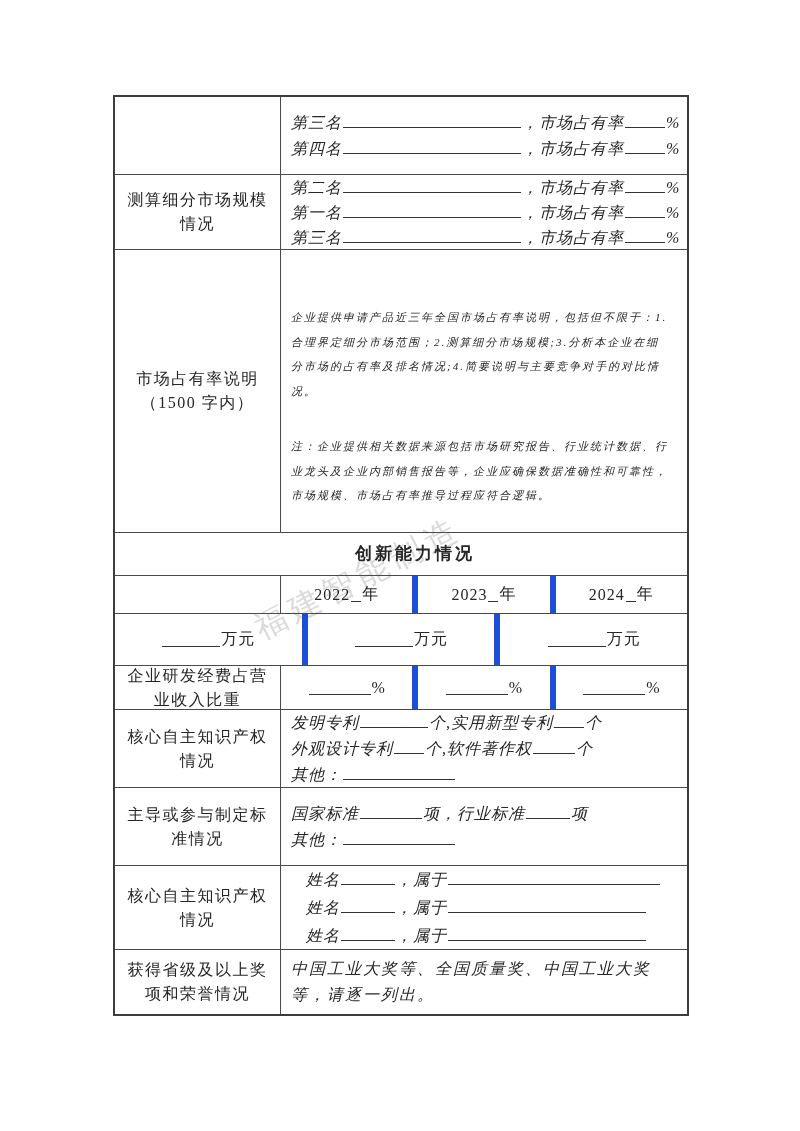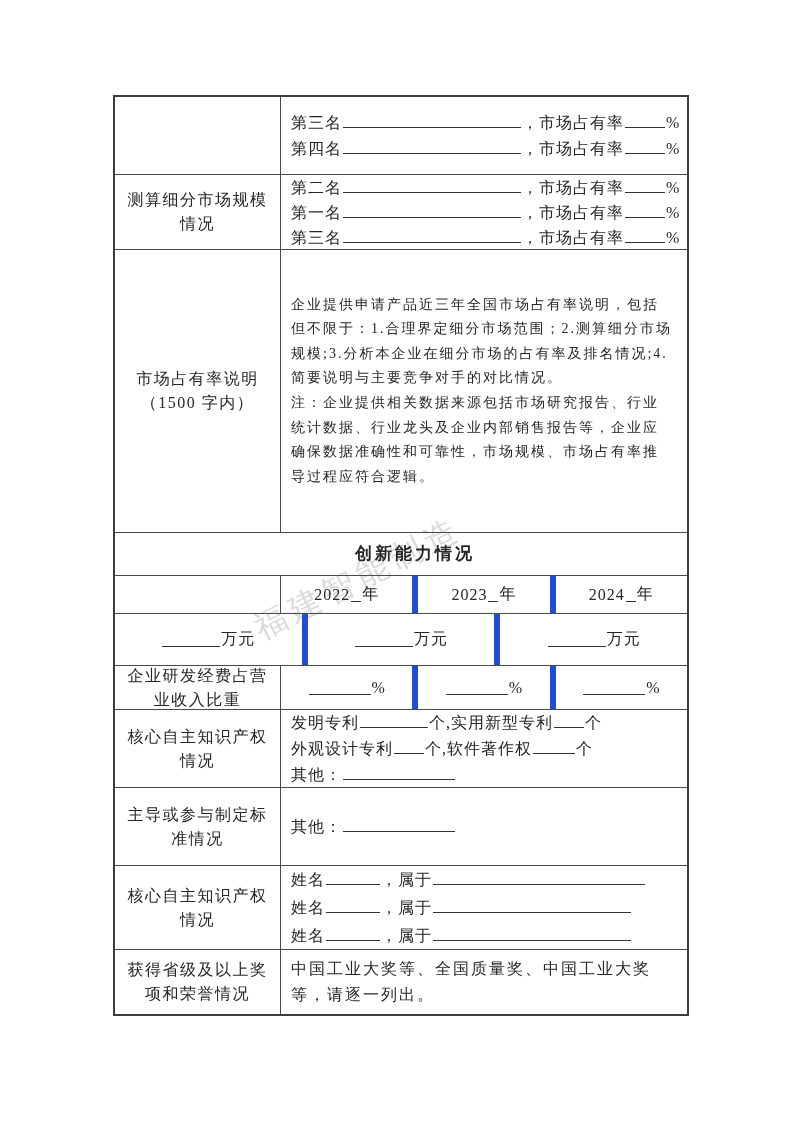--- a/index.html
+++ b/index.html
@@ -29,34 +29,34 @@
   .cell{box-sizing:border-box;}
 
   .label{
     flex:0 0 166px;width:166px;border-right:1px solid #4a4a4a;
     display:flex;flex-direction:column;justify-content:center;align-items:center;
     text-align:center;font-size:16px;letter-spacing:1.5px;line-height:24px;
     padding:0 2px;
   }
   .content{
     flex:1;display:flex;flex-direction:column;justify-content:center;
-    padding:0 7px 0 10px;min-width:0;
+    padding:0 7px 0 10px;min-width:0;font-style:italic;
   }
   .line{white-space:nowrap;font-size:16px;letter-spacing:1px;}
   .lh26 .line{line-height:26px;}
   .lh25 .line{line-height:25px;}
-  .lh28 .line{line-height:28px;}
+  .lh28 .line{line-height:28px;margin-left:15px;}
 
   .blank{
     display:inline-block;border-bottom:1px solid #333333;height:.9em;
     margin:0 1px;vertical-align:baseline;
   }
 
   
-  .notes{font-size:14px;letter-spacing:2px;line-height:24.6px;padding-right:8px;}
+  .notes{font-size:11px;letter-spacing:2px;line-height:24.6px;padding-right:8px;margin-top:31px;}
 
   
   .hdr-row{align-items:center;justify-content:center;padding-left:28px;}
   .hdr-title{
     flex:1;text-align:center;font-weight:bold;font-size:17px;letter-spacing:3px;
     line-height:40px;
   }
 
   
   .gcell{
@@ -176,20 +176,21 @@
         <div class="line"><span>其他：</span><span class="blank" style="width: 112px;"></span></div>
       </div>
     </div>
 
     <div class="row lh26" style="height:78px">
       <div class="cell label">
         <div>主导或参与制定标</div>
         <div>准情况</div>
       </div>
       <div class="cell content">
+        <div class="line"><span>国家标准</span><span class="blank" style="width: 62px;"></span><span>项，行业标准</span><span class="blank" style="width: 44px;"></span><span>项</span></div>
         <div class="line"><span>其他：</span><span class="blank" style="width: 112px;"></span></div>
       </div>
     </div>
 
     <div class="row lh28" style="height:84px">
       <div class="cell label">
         <div>核心自主知识产权</div>
         <div>情况</div>
       </div>
       <div class="cell content">

